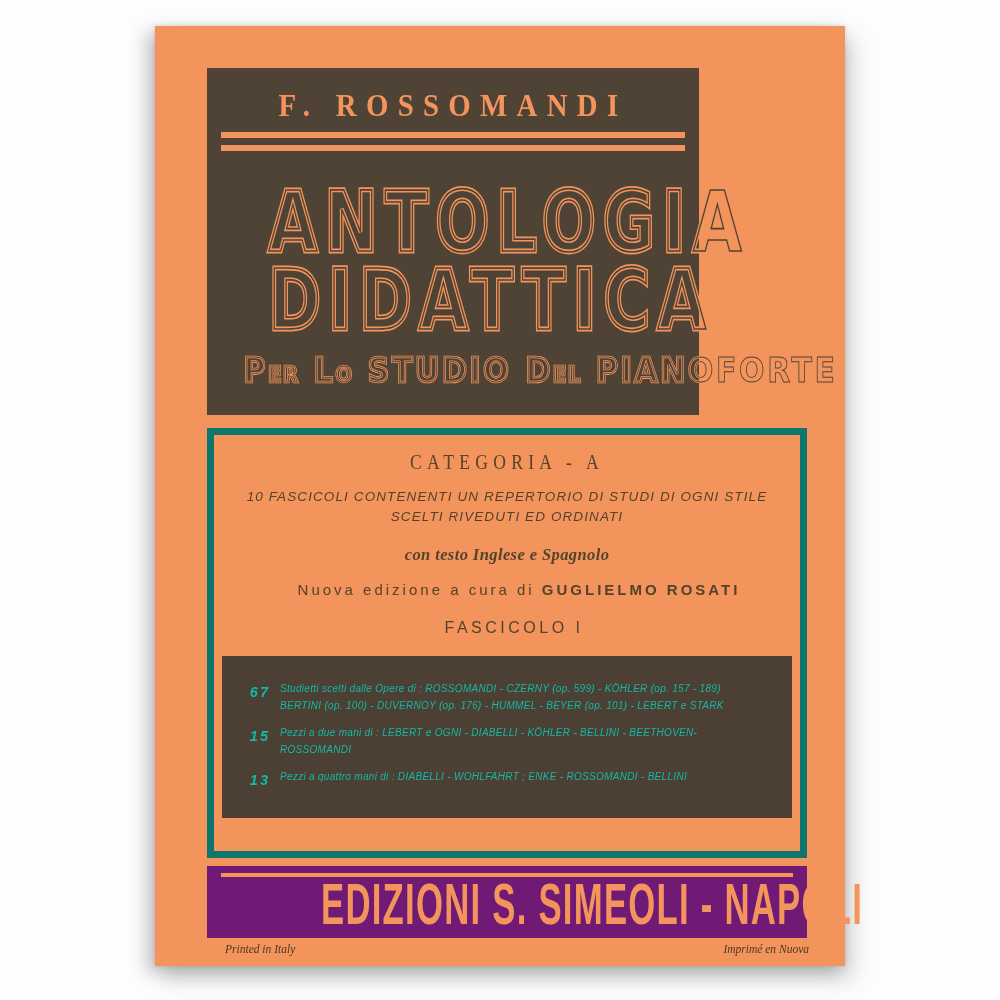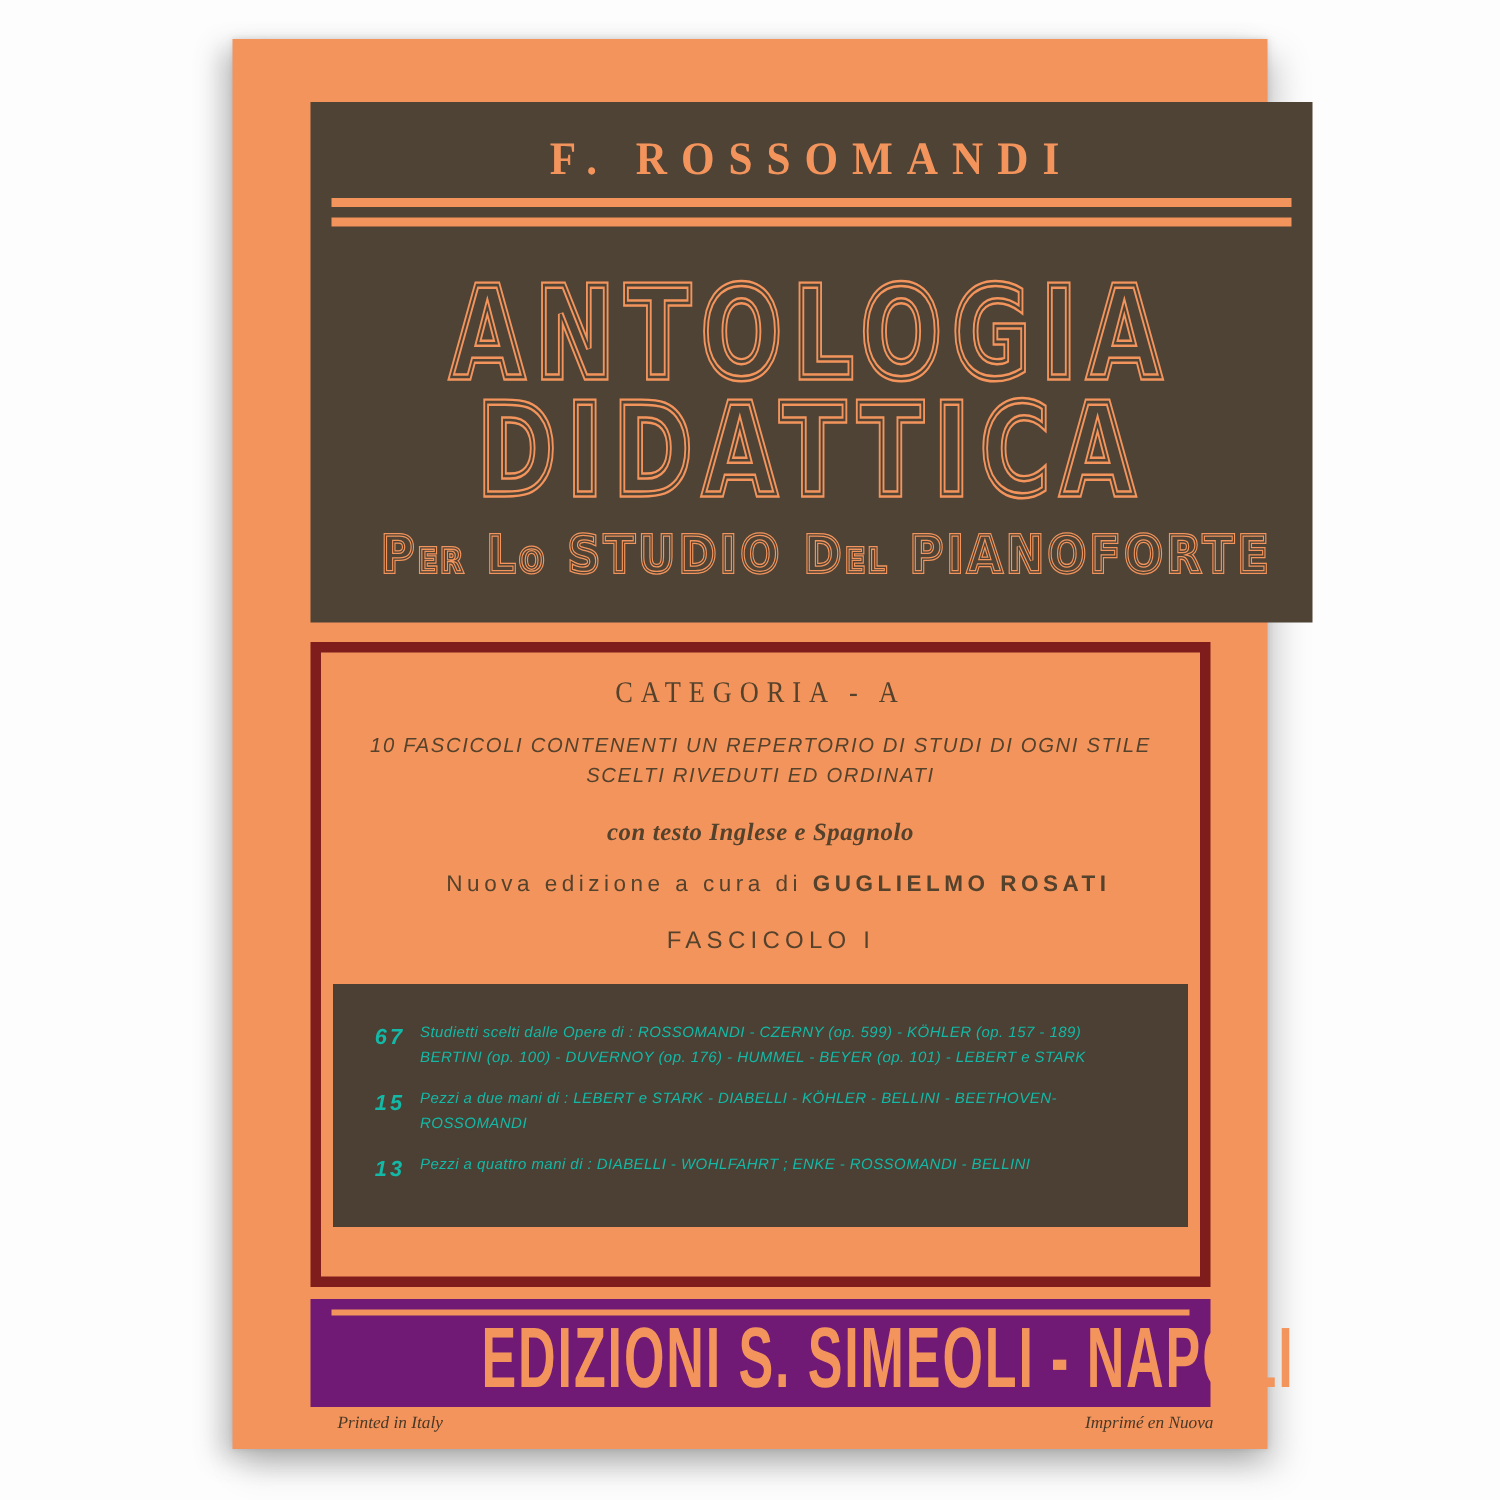--- a/index.html
+++ b/index.html
@@ -3,21 +3,21 @@
 <meta charset="utf-8">
 <style>
   html,body{margin:0;padding:0;}
   .stage{position:relative;width:1000px;height:1000px;background:#fdfdfd;overflow:hidden;
          font-family:"Liberation Sans",sans-serif;}
   .cover{position:absolute;left:155px;top:26px;width:690px;height:940px;background:#F3945C;
          box-shadow:-9px 6px 16px rgba(90,90,90,.30), 7px 12px 20px rgba(90,90,90,.28), 0 0 4px rgba(120,120,120,.25);}
   .col{position:absolute;left:52px;top:0;width:600px;height:100%;}
 
   
-  .panel{position:absolute;top:42px;left:0;width:668px;height:347px;background:#4F4335;}
+  .panel{position:absolute;top:42px;left:0;width:492px;height:347px;background:#4F4335;}
   .author{position:absolute;top:20px;left:0;width:100%;text-align:center;
           font-family:"Liberation Serif",serif;font-weight:bold;font-size:31px;
           letter-spacing:10px;color:#F3945C;transform:scaleX(.93);transform-origin:center;}
   .rules{position:absolute;top:64px;left:14px;right:14px;}
   .rule{height:6px;background:#F3945C;}
   .rule + .rule{margin-top:7px;}
 
   .title-stack{position:absolute;left:0;width:100%;height:72px;text-align:center;
                font-family:"DejaVu Sans",sans-serif;font-weight:bold;font-size:84px;line-height:72px;
                letter-spacing:10px;transform:scaleX(.75);transform-origin:center;}
@@ -33,21 +33,21 @@
   .subtitle .w{display:inline-block;margin:0 8px;vertical-align:baseline;}
   .subtitle .lg{font-size:34px;letter-spacing:3px;}
   .subtitle .sm{font-size:22px;letter-spacing:2px;}
   .sub-back{position:absolute;inset:0;color:#F3945C;
             -webkit-text-fill-color:transparent;-webkit-text-stroke:2.6px #F3945C;}
   .sub-front{position:absolute;inset:0;color:transparent;
              -webkit-text-fill-color:transparent;-webkit-text-stroke:0.9px #4F4335;}
 
   
   .frame{position:absolute;top:402px;left:0;width:600px;height:430px;box-sizing:border-box;
-         border:7px solid #7f1d1d;text-align:center;color:#55422C;}
+         border:7px solid #0f766e;text-align:center;color:#55422C;}
   .category{margin-top:16px;font-family:"Liberation Serif",serif;font-size:20px;
             letter-spacing:6px;transform:scaleX(.88);transform-origin:center;}
   .desc{margin-top:13px;font-style:italic;font-size:13.5px;letter-spacing:1.1px;line-height:1.45;}
   .langs{margin-top:19px;font-family:"Liberation Serif",serif;font-weight:bold;font-style:italic;
          font-size:16.5px;letter-spacing:.4px;}
   .edition{margin-top:16px;font-size:15px;letter-spacing:3px;margin-left:24px;}
   .edition .ed-name{font-weight:bold;}
   .fascicolo{margin-top:21px;font-size:16px;letter-spacing:3.5px;margin-left:14px;}
 
   .contents-box{margin:19px 8px 0 8px;height:162px;background:#4B4033;box-sizing:border-box;
@@ -111,21 +111,21 @@
             <div class="c-item">
               <span class="c-num">67</span>
               <span class="c-text">
                 <div>Studietti scelti dalle Opere di : ROSSOMANDI - CZERNY (op. 599) - KÖHLER (op. 157 - 189)</div>
                 <div>BERTINI (op. 100) - DUVERNOY (op. 176) - HUMMEL - BEYER (op. 101) - LEBERT e STARK</div>
               </span>
             </div>
             <div class="c-item">
               <span class="c-num">15</span>
               <span class="c-text">
-                <div>Pezzi a due mani di : LEBERT e STARK - DIABELLI - KÖHLER - BELLINI - BEETHOVEN-</div>
+                <div>Pezzi a due mani di : LEBERT e OGNI - DIABELLI - KÖHLER - BELLINI - BEETHOVEN-</div>
                 <div>ROSSOMANDI</div>
               </span>
             </div>
             <div class="c-item">
               <span class="c-num">13</span>
               <span class="c-text">
                 <div>Pezzi a quattro mani di : DIABELLI - WOHLFAHRT ; ENKE - ROSSOMANDI - BELLINI</div>
               </span>
             </div>
           </div>

